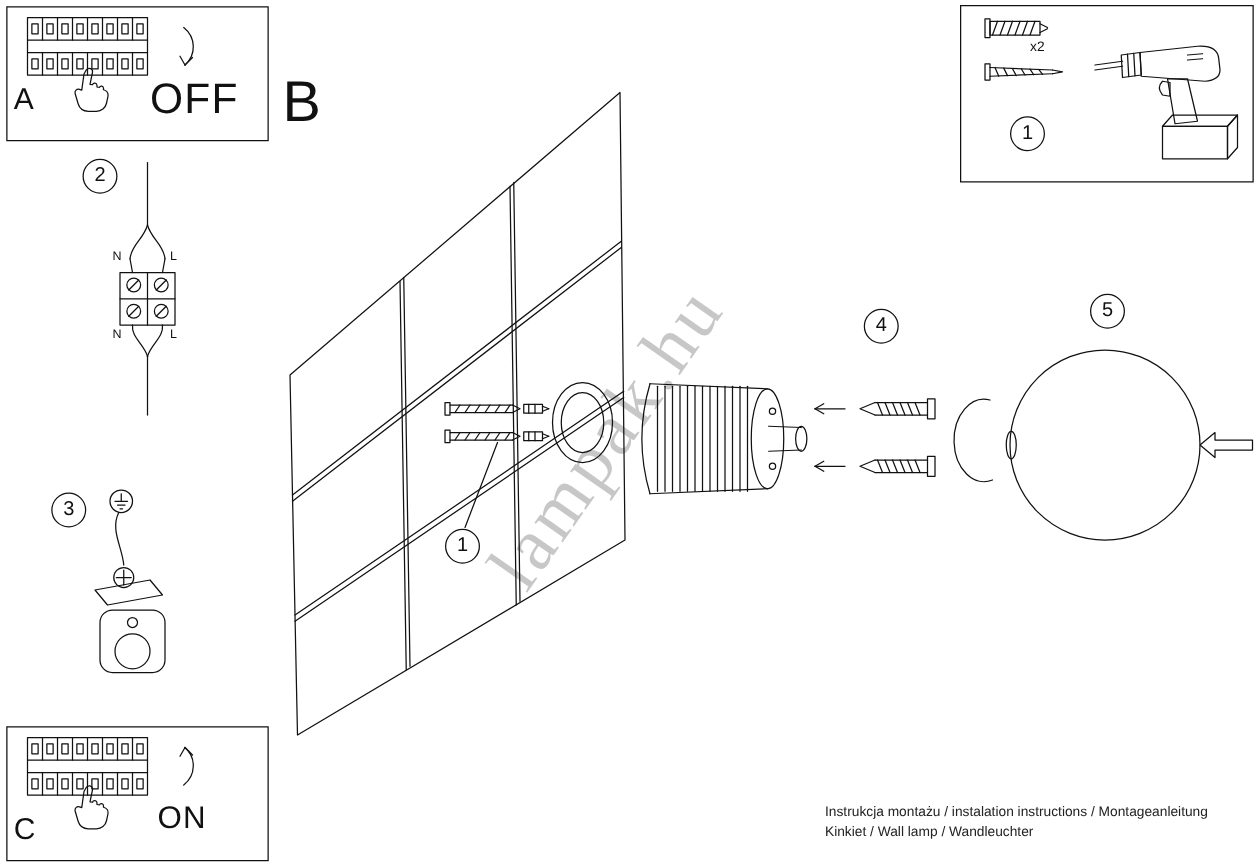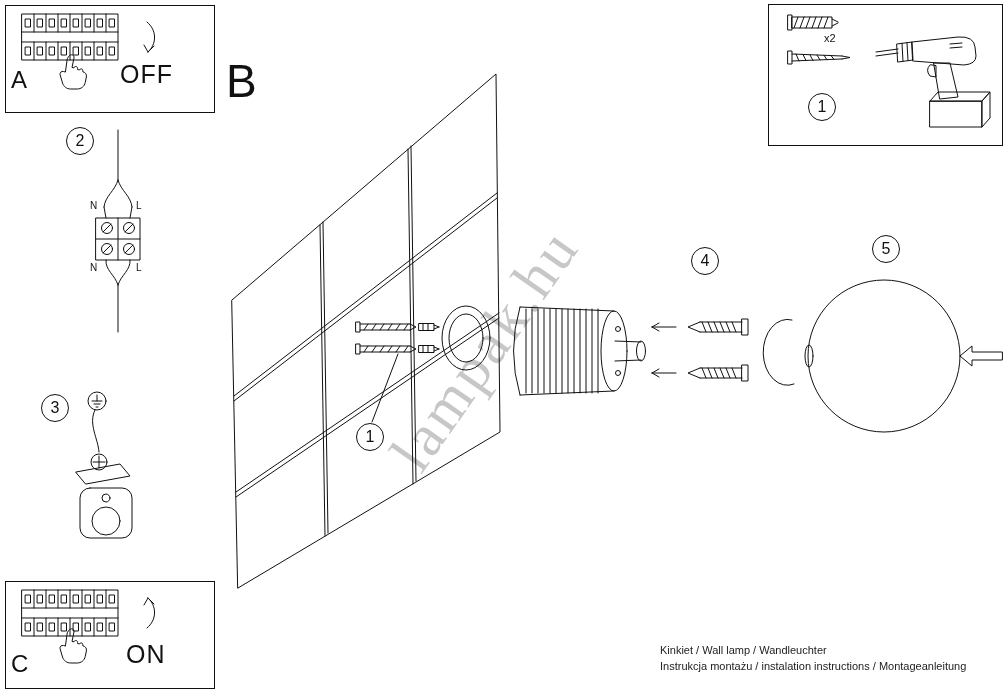--- a/index.html
+++ b/index.html
@@ -259,37 +259,37 @@
       <rect x="930" y="101" width="52" height="26"></rect>
       <polygon points="982,101 990,92 990,118 982,127"></polygon>
     </g>
   </svg>
 
   <div class="box" style="left:5px;top:5px;width:210px;height:108px;"></div>
   <div class="box" style="left:5px;top:581px;width:210px;height:108px;"></div>
   <div class="box" style="left:768px;top:4px;width:235px;height:142px;"></div>
 
   <div class="lbl" style="left:11px;top:68px;font-size:24px;">A</div>
-  <div class="lbl" style="left:120px;top:62px;font-size:25px;letter-spacing:1px;">OFF</div>
+  <div class="lbl" style="left:120px;top:62px;font-size:34px;letter-spacing:1px;">OFF</div>
   <div class="lbl" style="left:11px;top:652px;font-size:24px;">C</div>
   <div class="lbl" style="left:126px;top:642px;font-size:25px;letter-spacing:1px;">ON</div>
   <div class="lbl" style="left:226px;top:58px;font-size:46px;">B</div>
 
   <div class="lbl small" style="left:90px;top:201px;">N</div>
   <div class="lbl small" style="left:136px;top:201px;">L</div>
   <div class="lbl small" style="left:90px;top:263px;">N</div>
   <div class="lbl small" style="left:136px;top:263px;">L</div>
 
   <div class="badge" style="left:66px;top:127px;">2</div>
   <div class="badge" style="left:41px;top:394px;">3</div>
   <div class="badge" style="left:356px;top:423px;">1</div>
   <div class="badge" style="left:691px;top:247px;">4</div>
   <div class="badge" style="left:872px;top:235px;">5</div>
   <div class="badge" style="left:808px;top:93px;">1</div>
 
   <div class="lbl" style="left:824px;top:33px;font-size:11px;">x2</div>
 
   <div class="footer">
+    <div>Instrukcja montażu / instalation instructions / Montageanleitung</div>
     <div>Kinkiet / Wall lamp / Wandleuchter</div>
-    <div>Instrukcja montażu / instalation instructions / Montageanleitung</div>
   </div>
 
 </div>
 
 </body></html>

